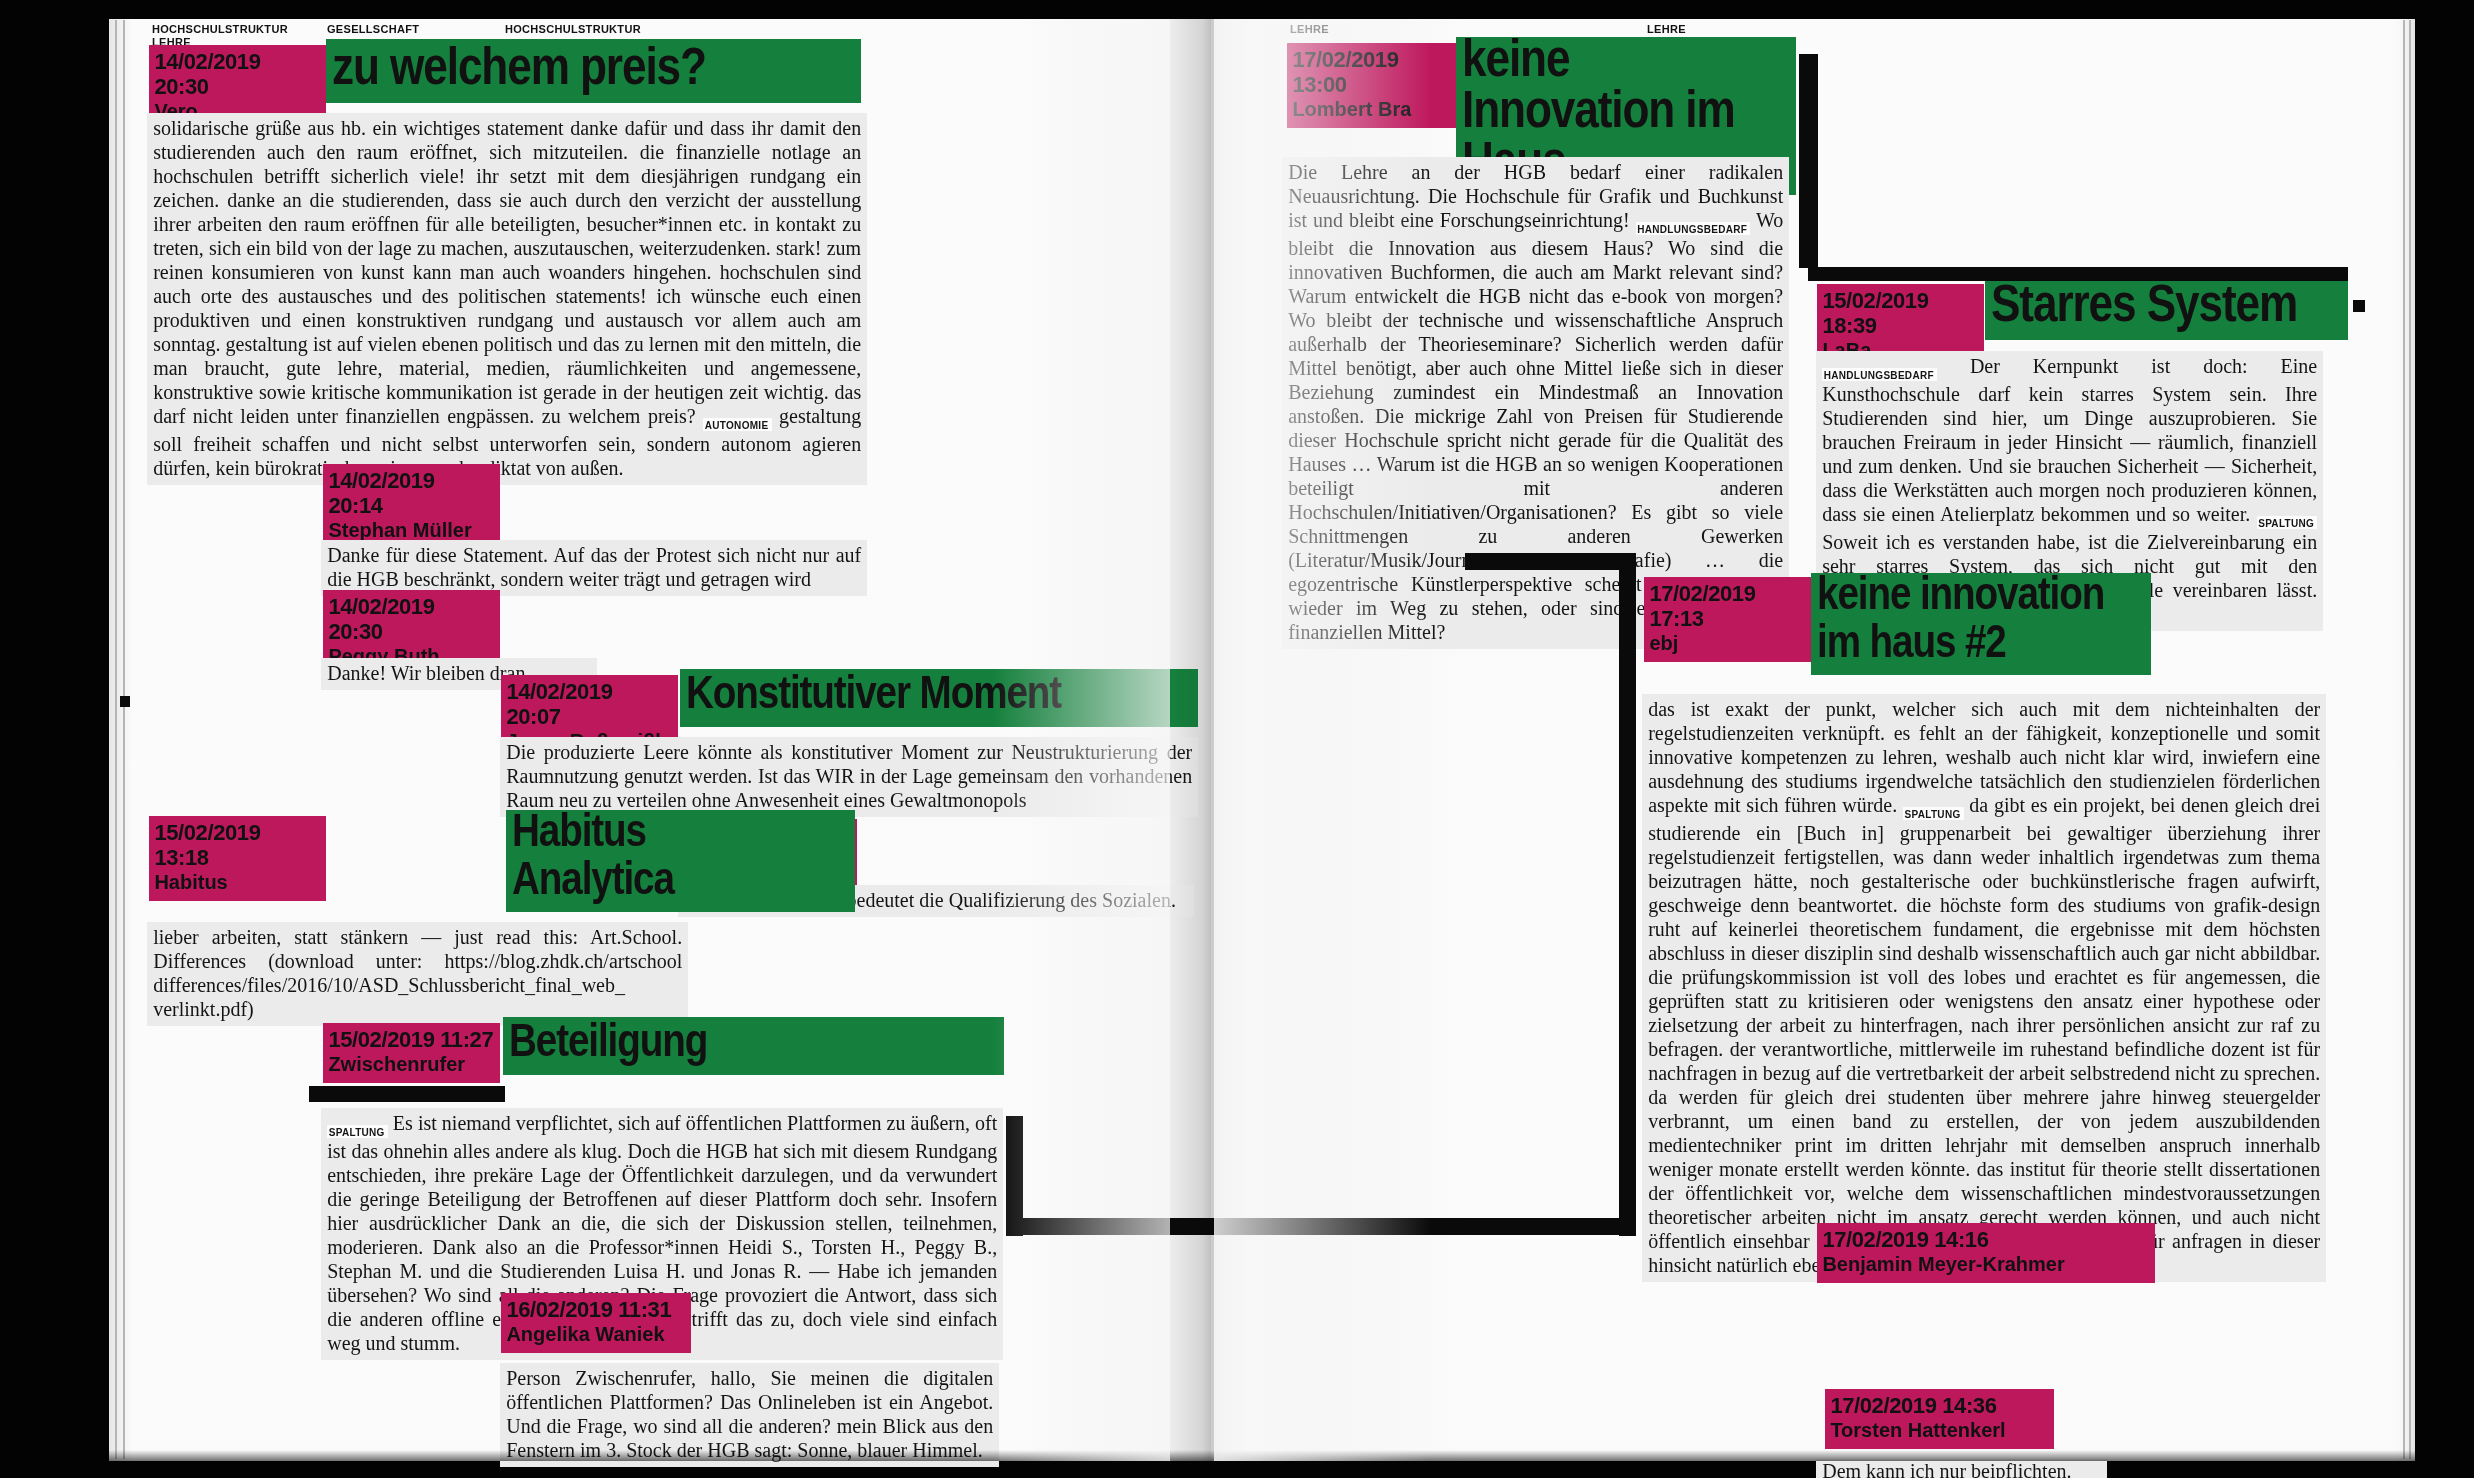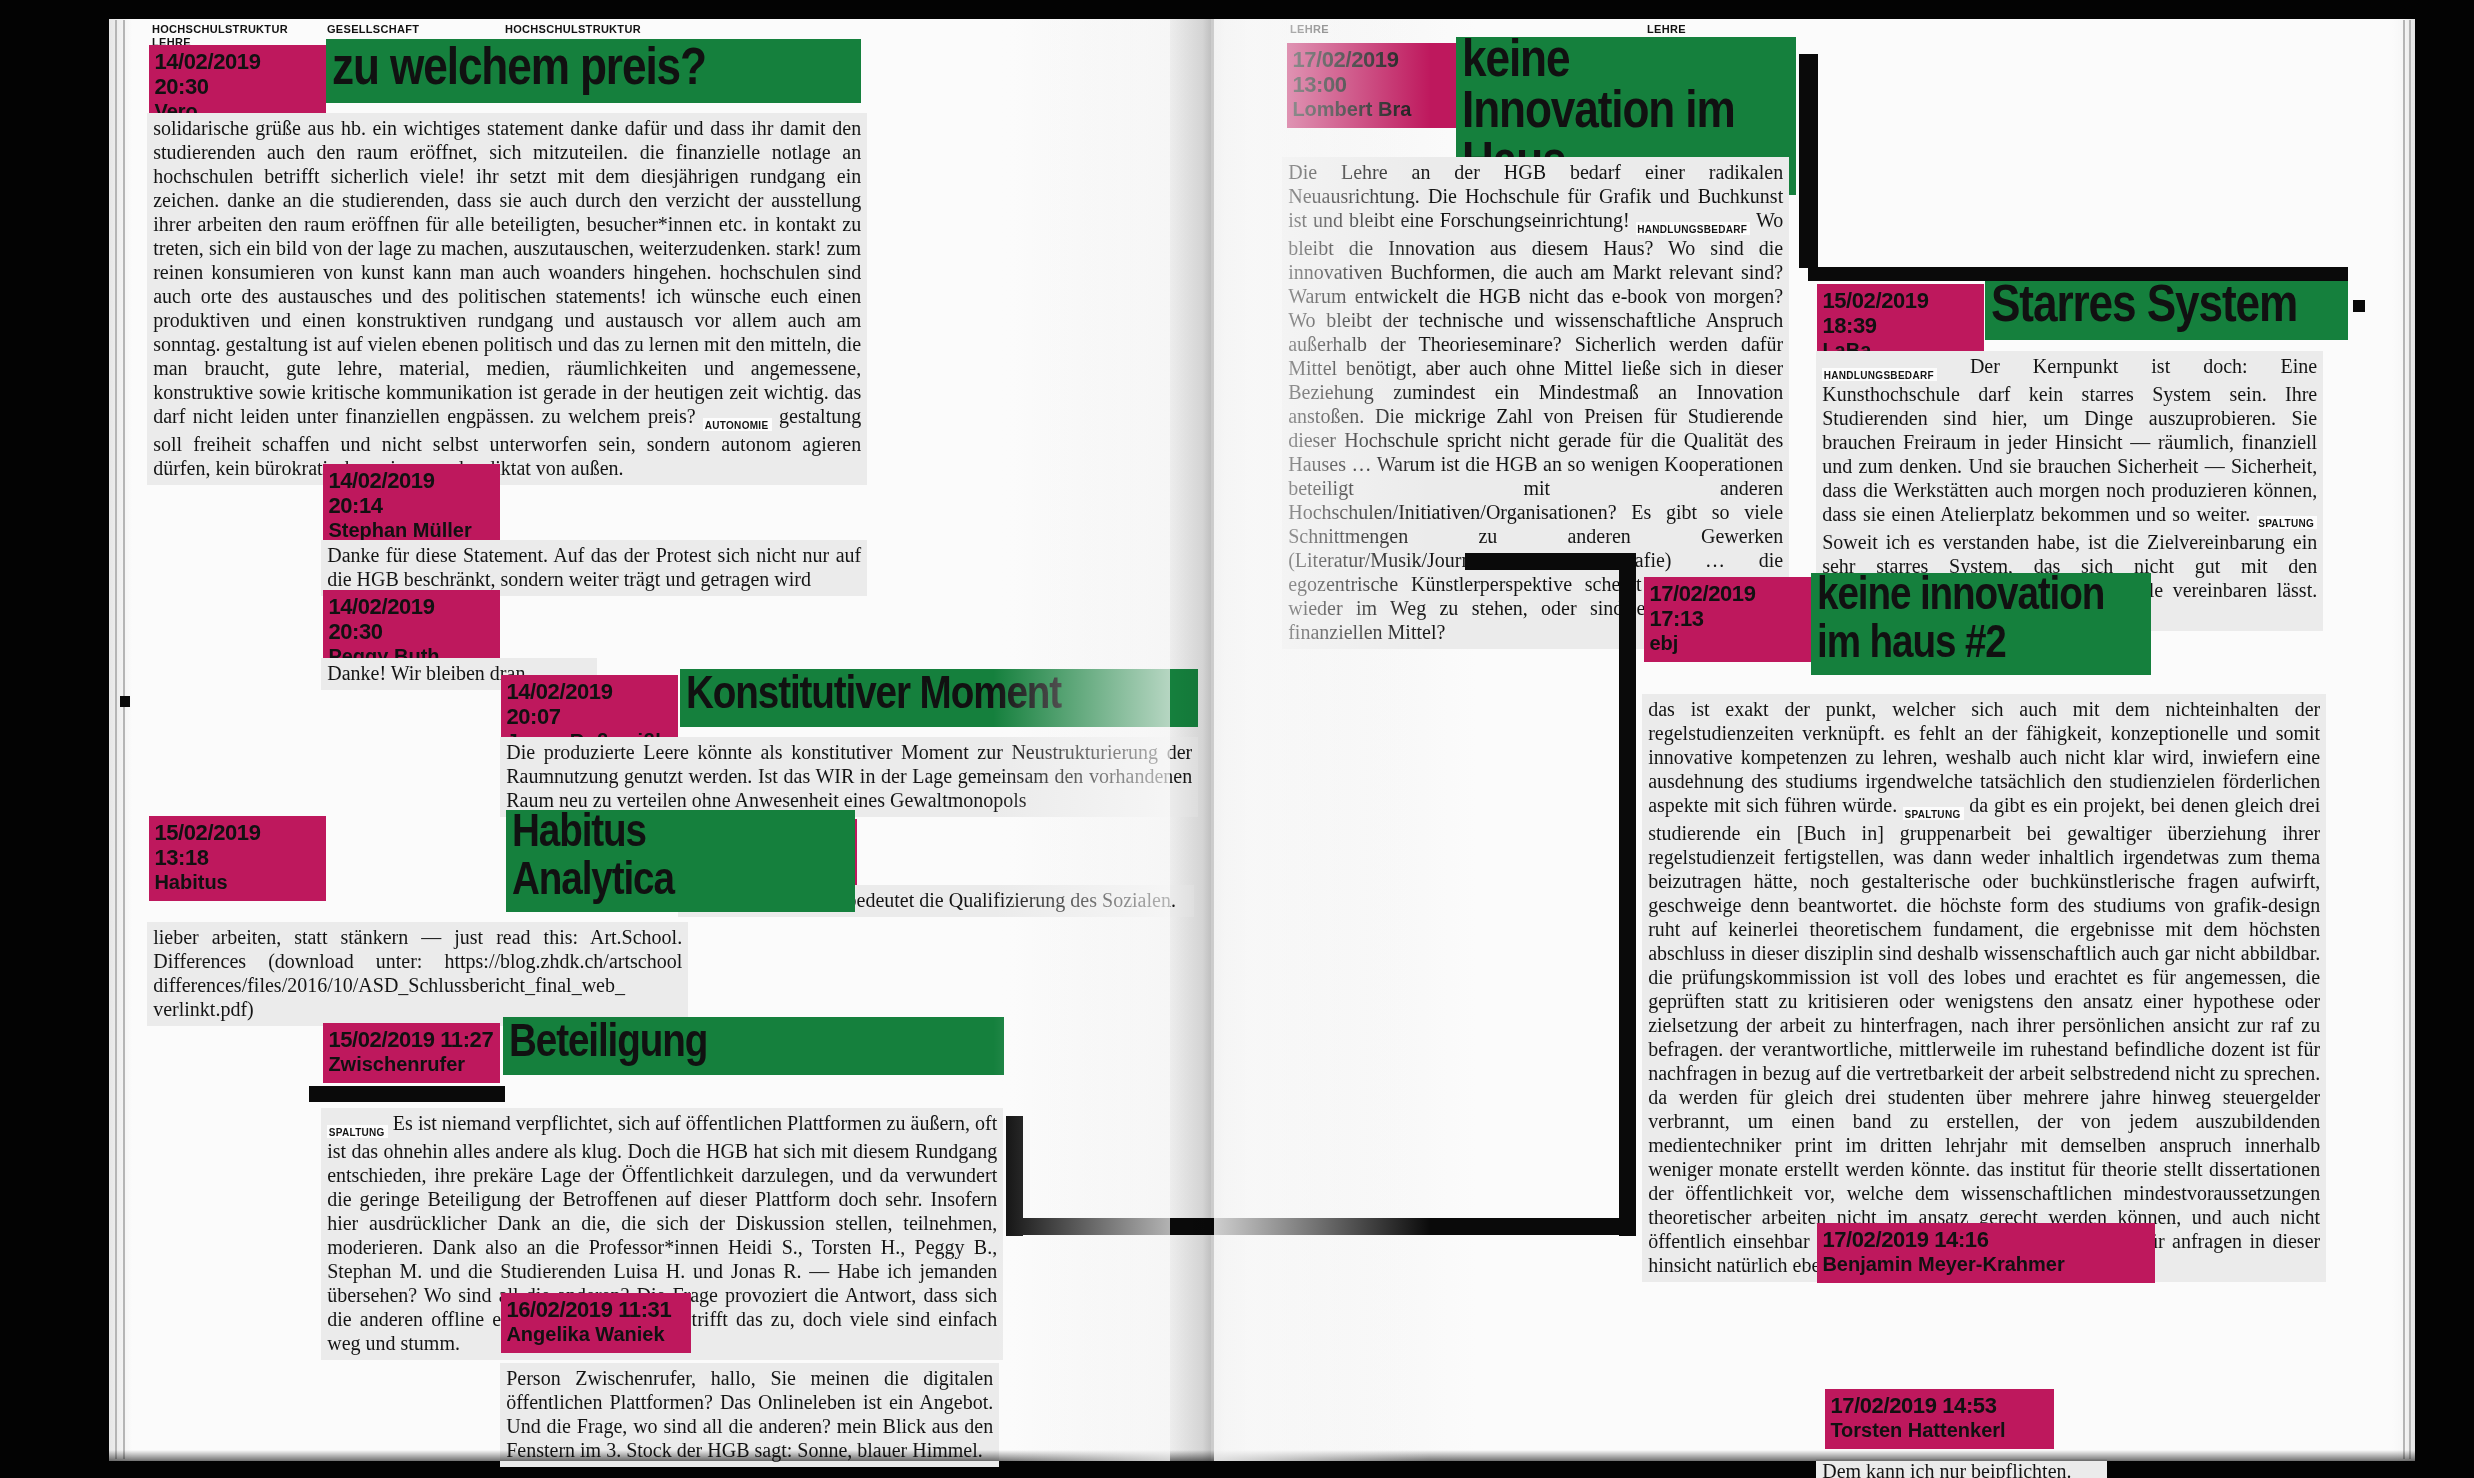--- a/index.html
+++ b/index.html
@@ -141,21 +141,21 @@
   </div>
   <h2 class="headline h-lg" style="left:1811px;top:573px;width:326px;"><span>keine innovation im haus #2</span></h2>
   <p class="body" style="left:1642px;top:694px;width:672px;"><span>das ist exakt der punkt, welcher sich auch mit dem nichteinhalten der regelstudienzeiten verknüpft. es fehlt an der fähigkeit, konzeptionelle und somit innovative kompetenzen zu lehren, weshalb auch nicht klar wird, inwiefern eine ausdehnung des studiums irgendwelche tatsächlich den studienzielen förderlichen aspekte mit sich führen würde.</span> <span class="tag">SPALTUNG</span> <span>da gibt es ein projekt, bei denen gleich drei studierende ein [Buch in] gruppenarbeit bei gewaltiger überziehung ihrer regelstudienzeit fertigstellen, was dann weder inhaltlich irgendetwas zum thema beizutragen hätte, noch gestalterische oder buchkünstlerische fragen aufwirft, geschweige denn beantwortet. die höchste form des studiums von grafik-design ruht auf keinerlei theoretischem fundament, die ergebnisse mit dem höchsten abschluss in dieser disziplin sind deshalb wissenschaftlich auch gar nicht abbildbar. die prüfungskommission ist voll des lobes und erachtet es für angemessen, die geprüften statt zu kritisieren oder wenigstens den ansatz einer hypothese oder zielsetzung der arbeit zu hinterfragen, nach ihrer persönlichen ansicht zur raf zu befragen. der verantwortliche, mittlerweile im ruhestand befindliche dozent ist für nachfragen in bezug auf die vertretbarkeit der arbeit selbstredend nicht zu sprechen. da werden für gleich drei studenten über mehrere jahre hinweg steuergelder verbrannt, um einen band zu erstellen, der von jedem auszubildenden medientechniker print im dritten lehrjahr mit demselben anspruch innerhalb weniger monate erstellt werden könnte. das institut für theorie stellt dissertationen der öffentlichkeit vor, welche dem wissenschaftlichen mindestvoraussetzungen theoretischer arbeiten nicht im ansatz gerecht werden können, und auch nicht öffentlich einsehbar sind. die betreuenden professoren sind für anfragen in dieser hinsicht natürlich ebenfalls nicht zu sprechen.</span></p>
 
   <div class="meta" style="left:1817px;top:1223px;width:326px;">
     <div class="date">17/02/2019 14:16</div>
     <div class="author">Benjamin Meyer-Krahmer</div>
   </div>
 
   <div class="meta" style="left:1825px;top:1389px;width:217px;">
-    <div class="date">17/02/2019 14:53</div>
+    <div class="date">17/02/2019 14:36</div>
     <div class="author">Torsten Hattenkerl</div>
   </div>
   <p class="body nowrap" style="left:1816px;top:1459px;width:279px;padding-top:0;padding-bottom:1.6px;"><span>Dem kann ich nur beipflichten.</span></p>
 
   <div class="bar" style="left:120px;top:696px;width:10px;height:11px;"></div>
 
   <div class="fade-left-page"></div>
   <div class="fade-right-page"></div>
   <div class="gutter"></div>
   <div class="bottom-shadow"></div>

